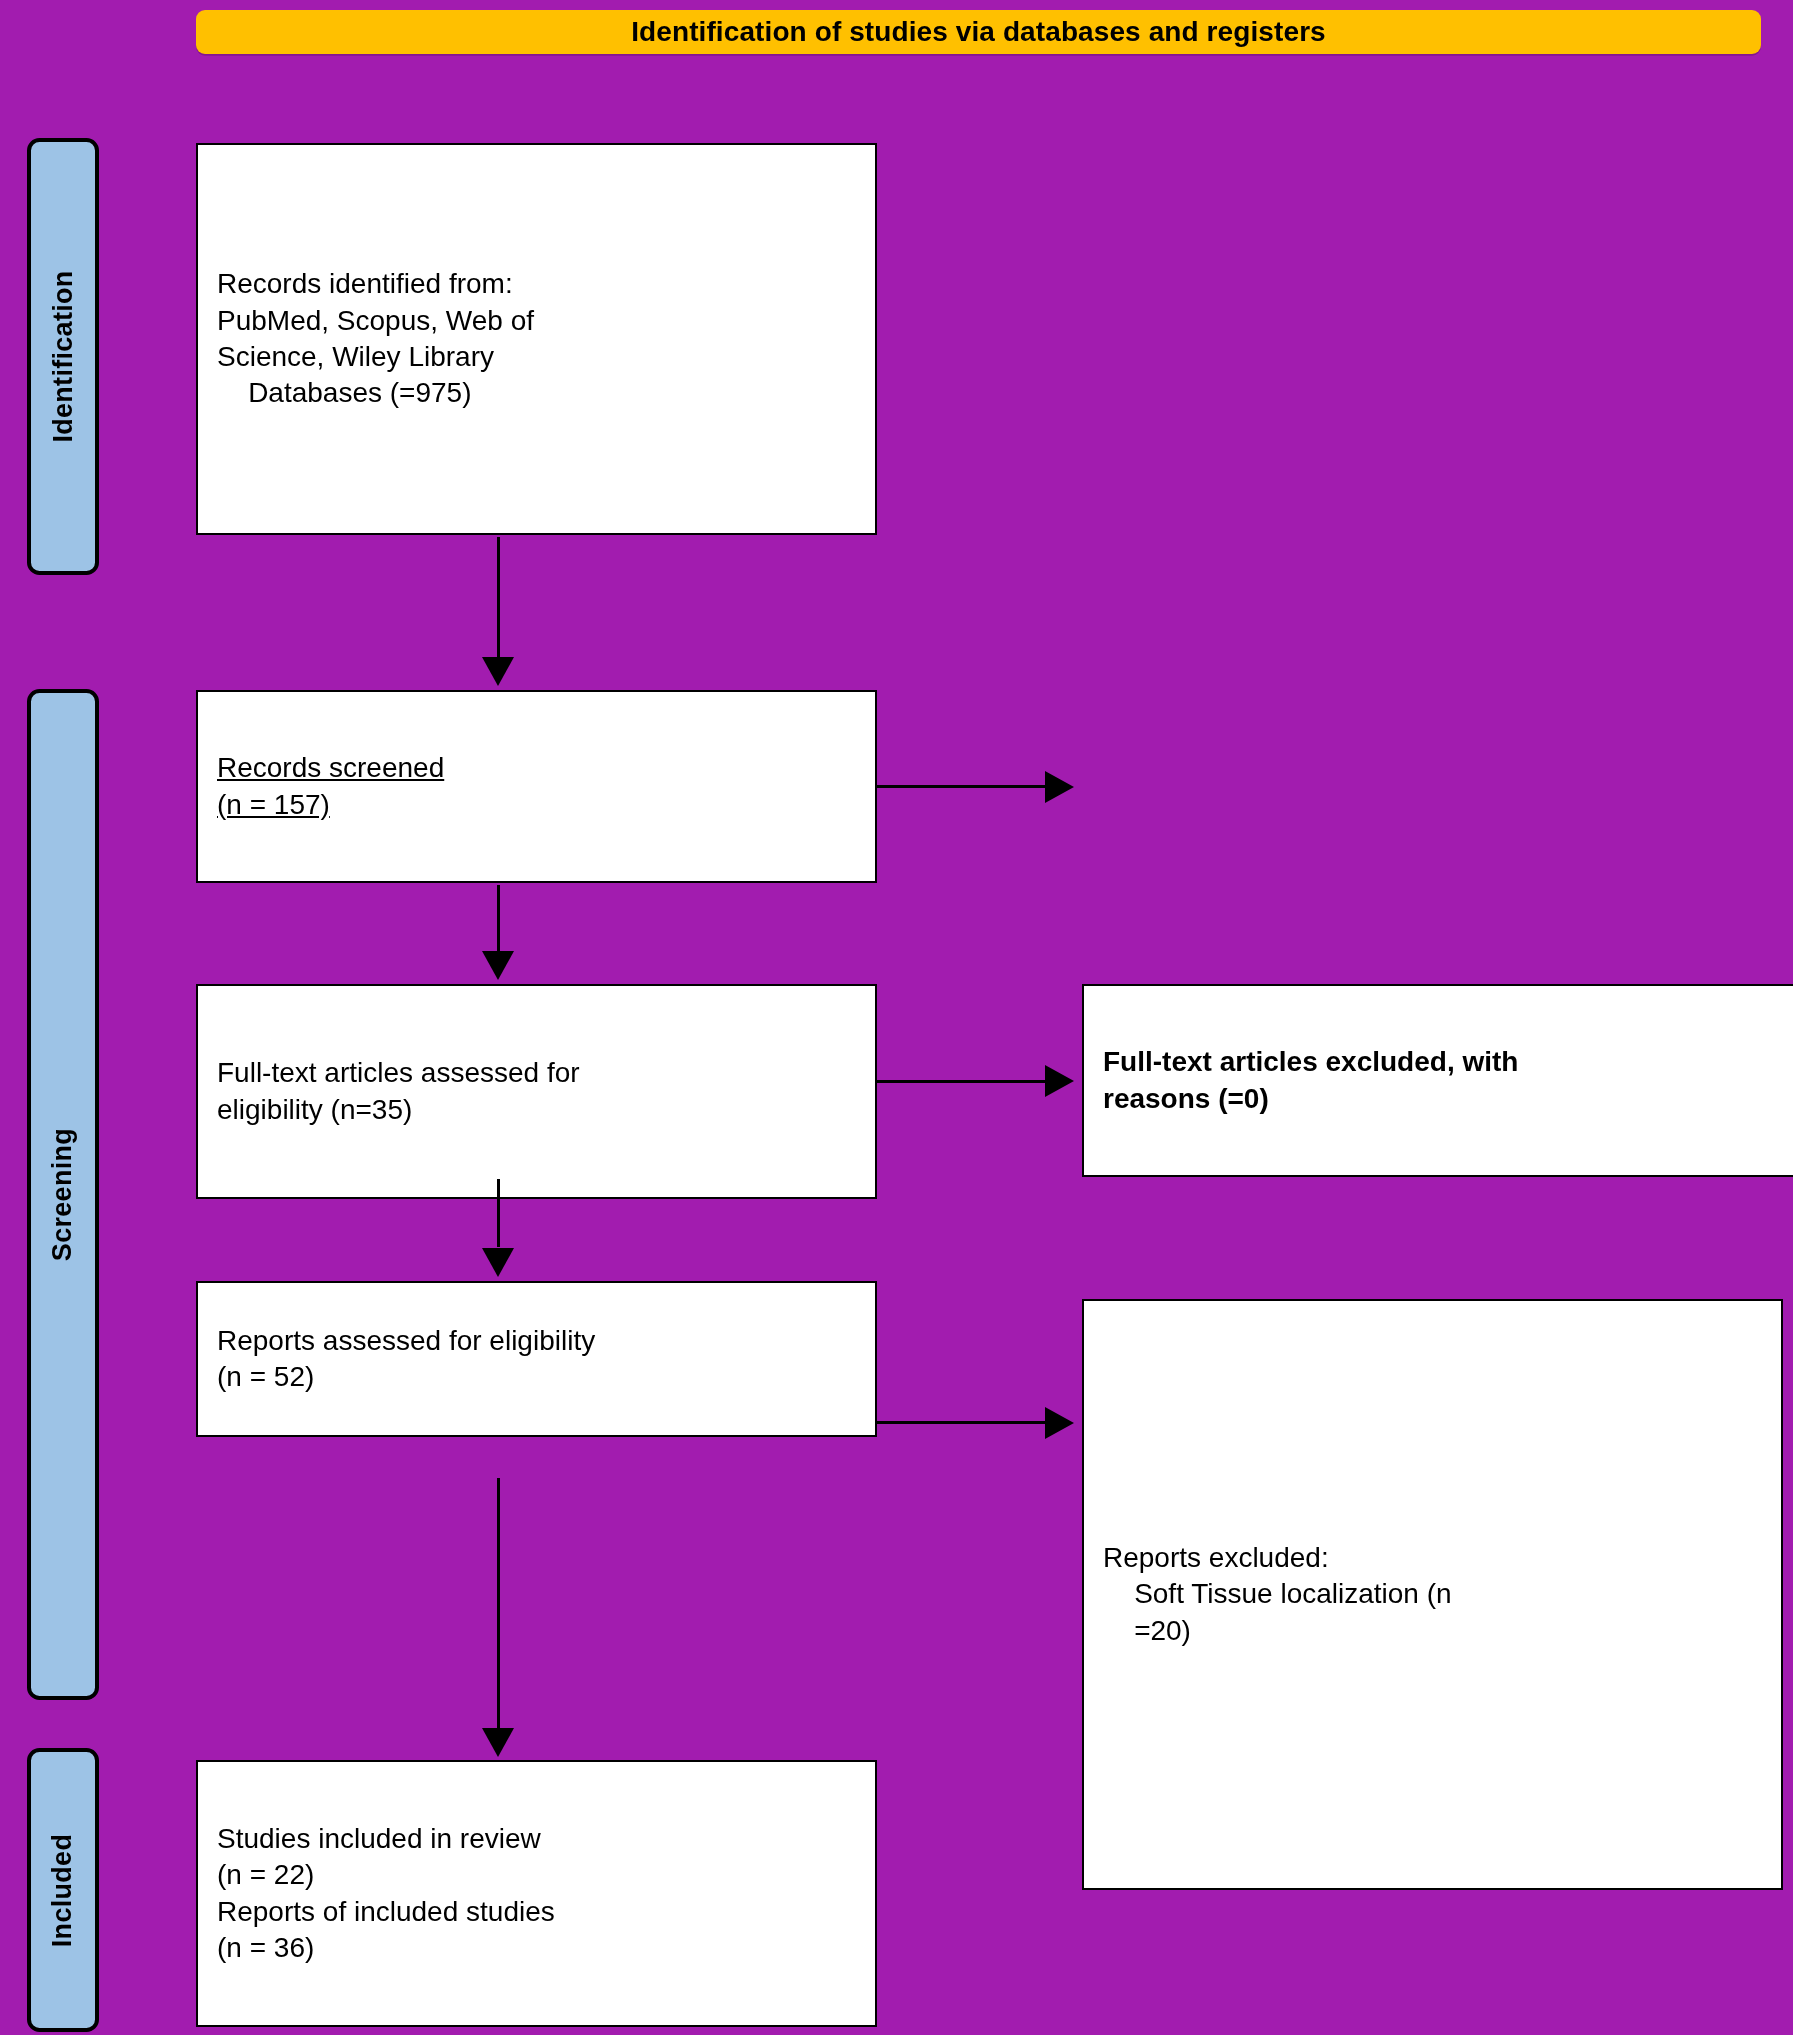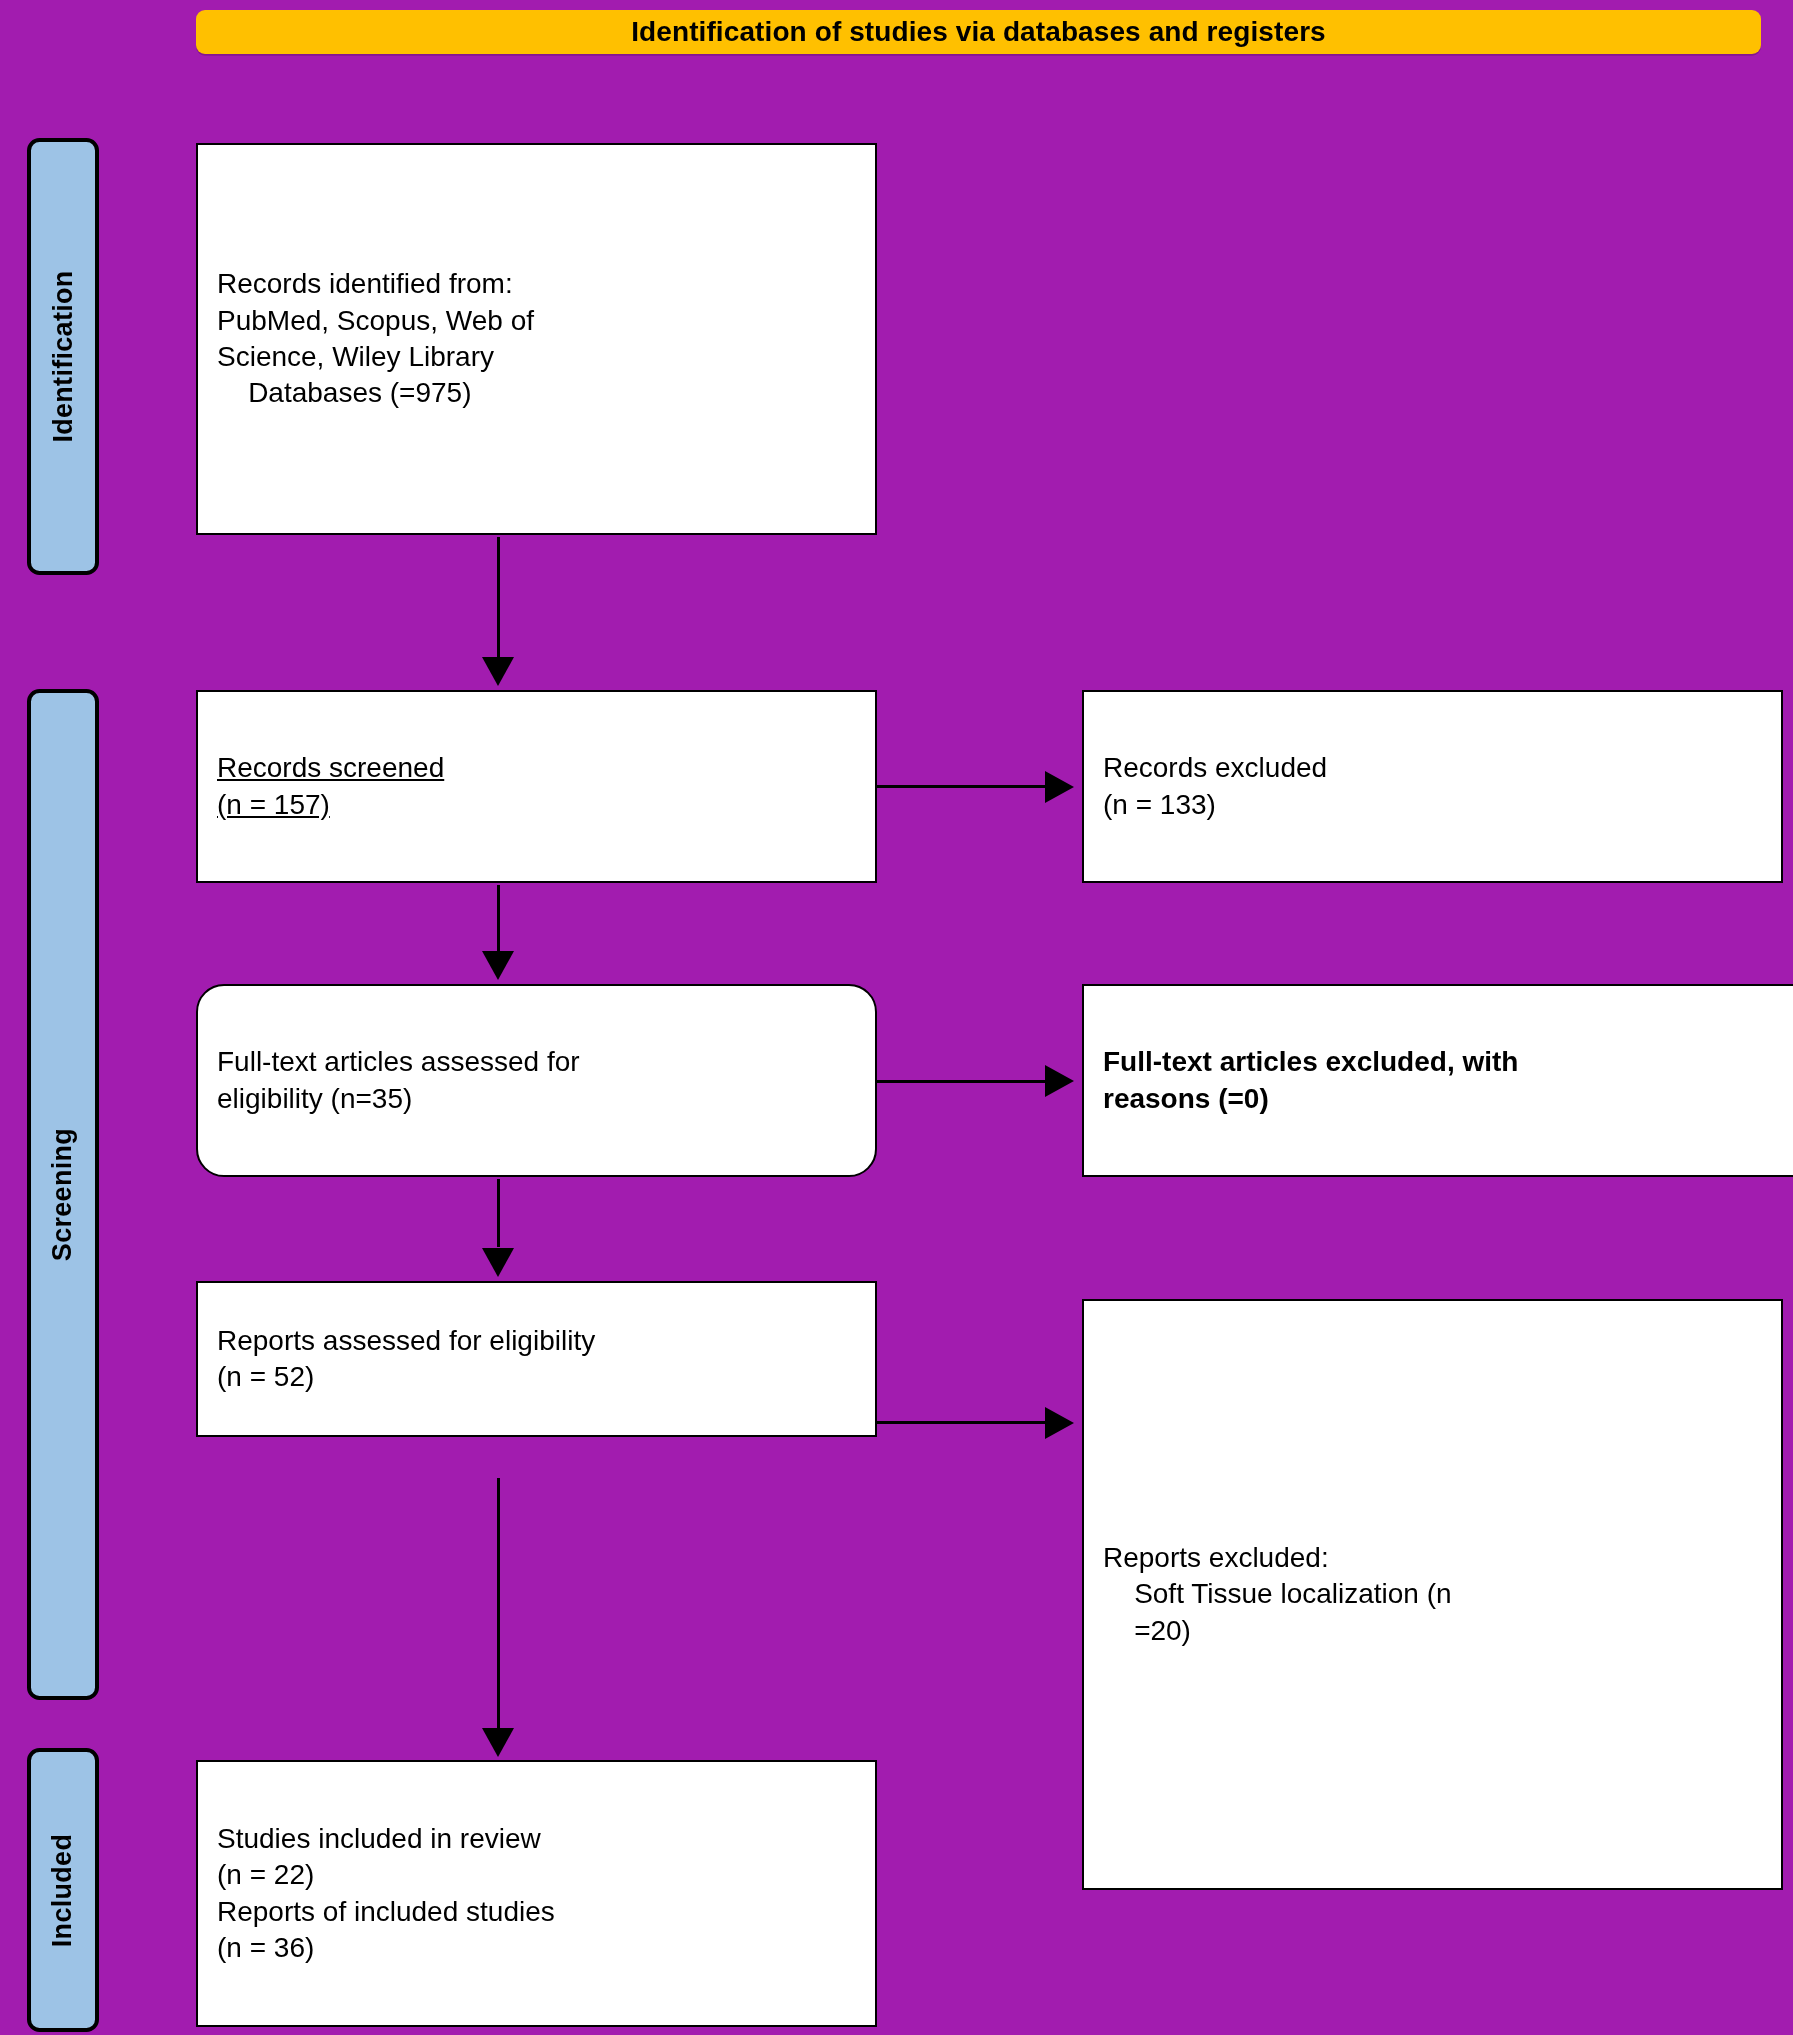--- a/index.html
+++ b/index.html
@@ -81,21 +81,21 @@
     font-size: 28px;
     line-height: 1.30;
     color: #000000;
     padding: 0 19px;
     white-space: pre-wrap;
   }
 
   
   #box-identified     { left: 196px; top: 143px;  width: 681px; height: 392px; }
   #box-screened       { left: 196px; top: 690px; width: 681px; height: 193px; text-decoration: underline; }
-  #box-fulltext       { left: 196px; top: 984px; width: 681px; height: 193px; border-radius: 28px; }
+  #box-fulltext       { left: 196px; top: 984px; width: 681px; height: 215px; }
   #box-reports        { left: 196px; top: 1281px; width: 681px; height: 156px; }
   #box-included       { left: 196px; top: 1760px; width: 681px; height: 267px; }
 
   
   #box-rec-excluded   { left: 1082px; top: 690px; width: 701px; height: 193px; }
   #box-ft-excluded    { left: 1082px; top: 984px; width: 792px; height: 193px; font-weight: bold; }
   #box-rep-excluded   { left: 1082px; top: 1299px; width: 701px; height: 591px; }
 
   
   .v-line {
@@ -177,24 +177,20 @@
   <div class="v-head" id="v1-head"></div>
 
   <div class="box" id="box-screened">
     <div class="box-text">Records screened
 (n = 157)</div>
   </div>
 
   <div class="h-line" id="h1-line"></div>
   <div class="h-head" id="h1-head"></div>
 
-  <div class="box" id="box-rec-excluded">
-    <div class="box-text">Records excluded
-(n = 133)</div>
-  </div>
 
   <div class="v-line" id="v2-line"></div>
   <div class="v-head" id="v2-head"></div>
 
   <div class="box" id="box-fulltext">
     <div class="box-text">Full-text articles assessed for
 eligibility (n=35)</div>
   </div>
 
   <div class="h-line" id="h2-line"></div>

